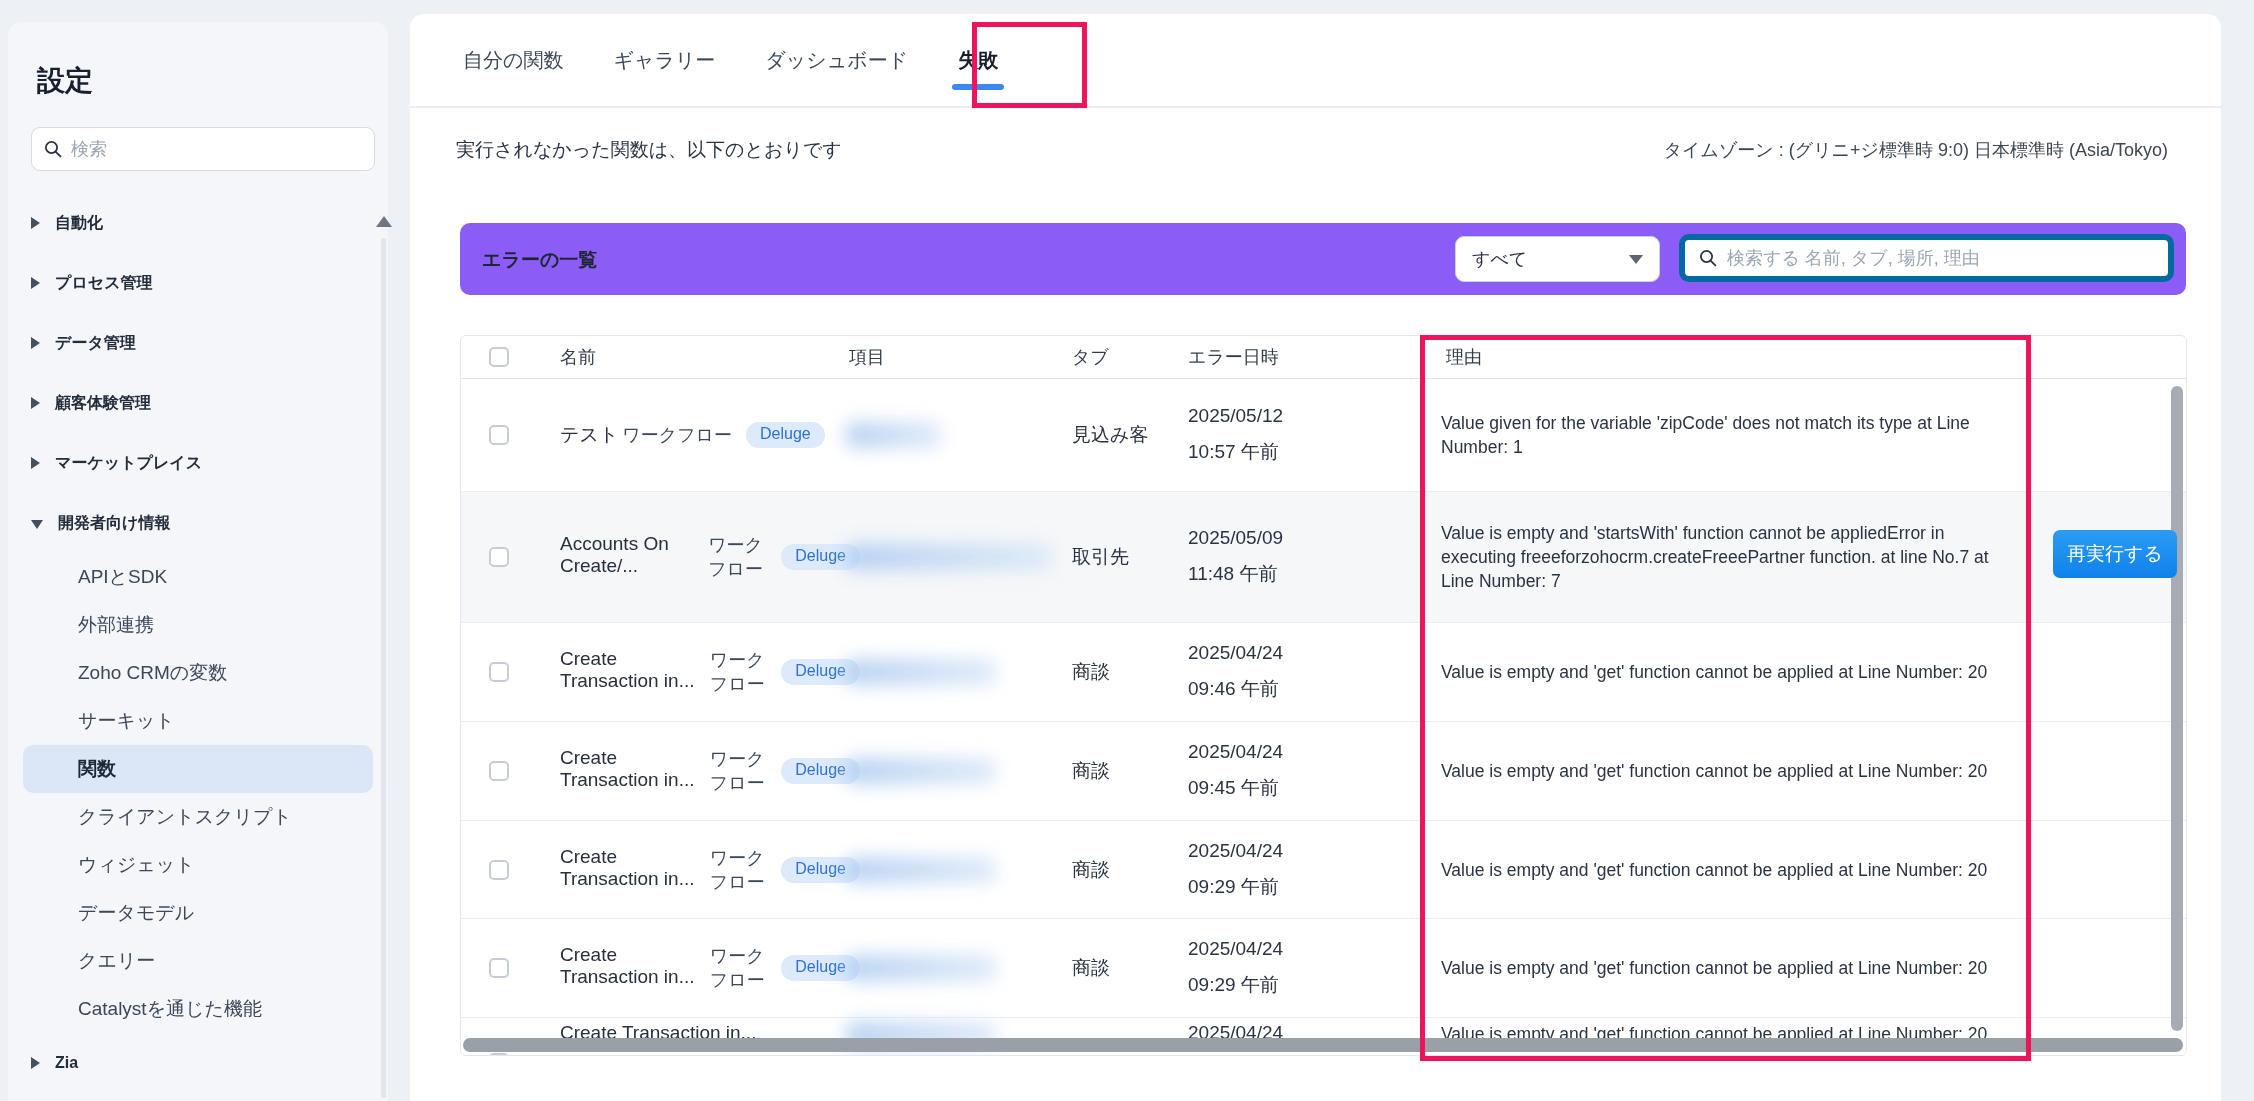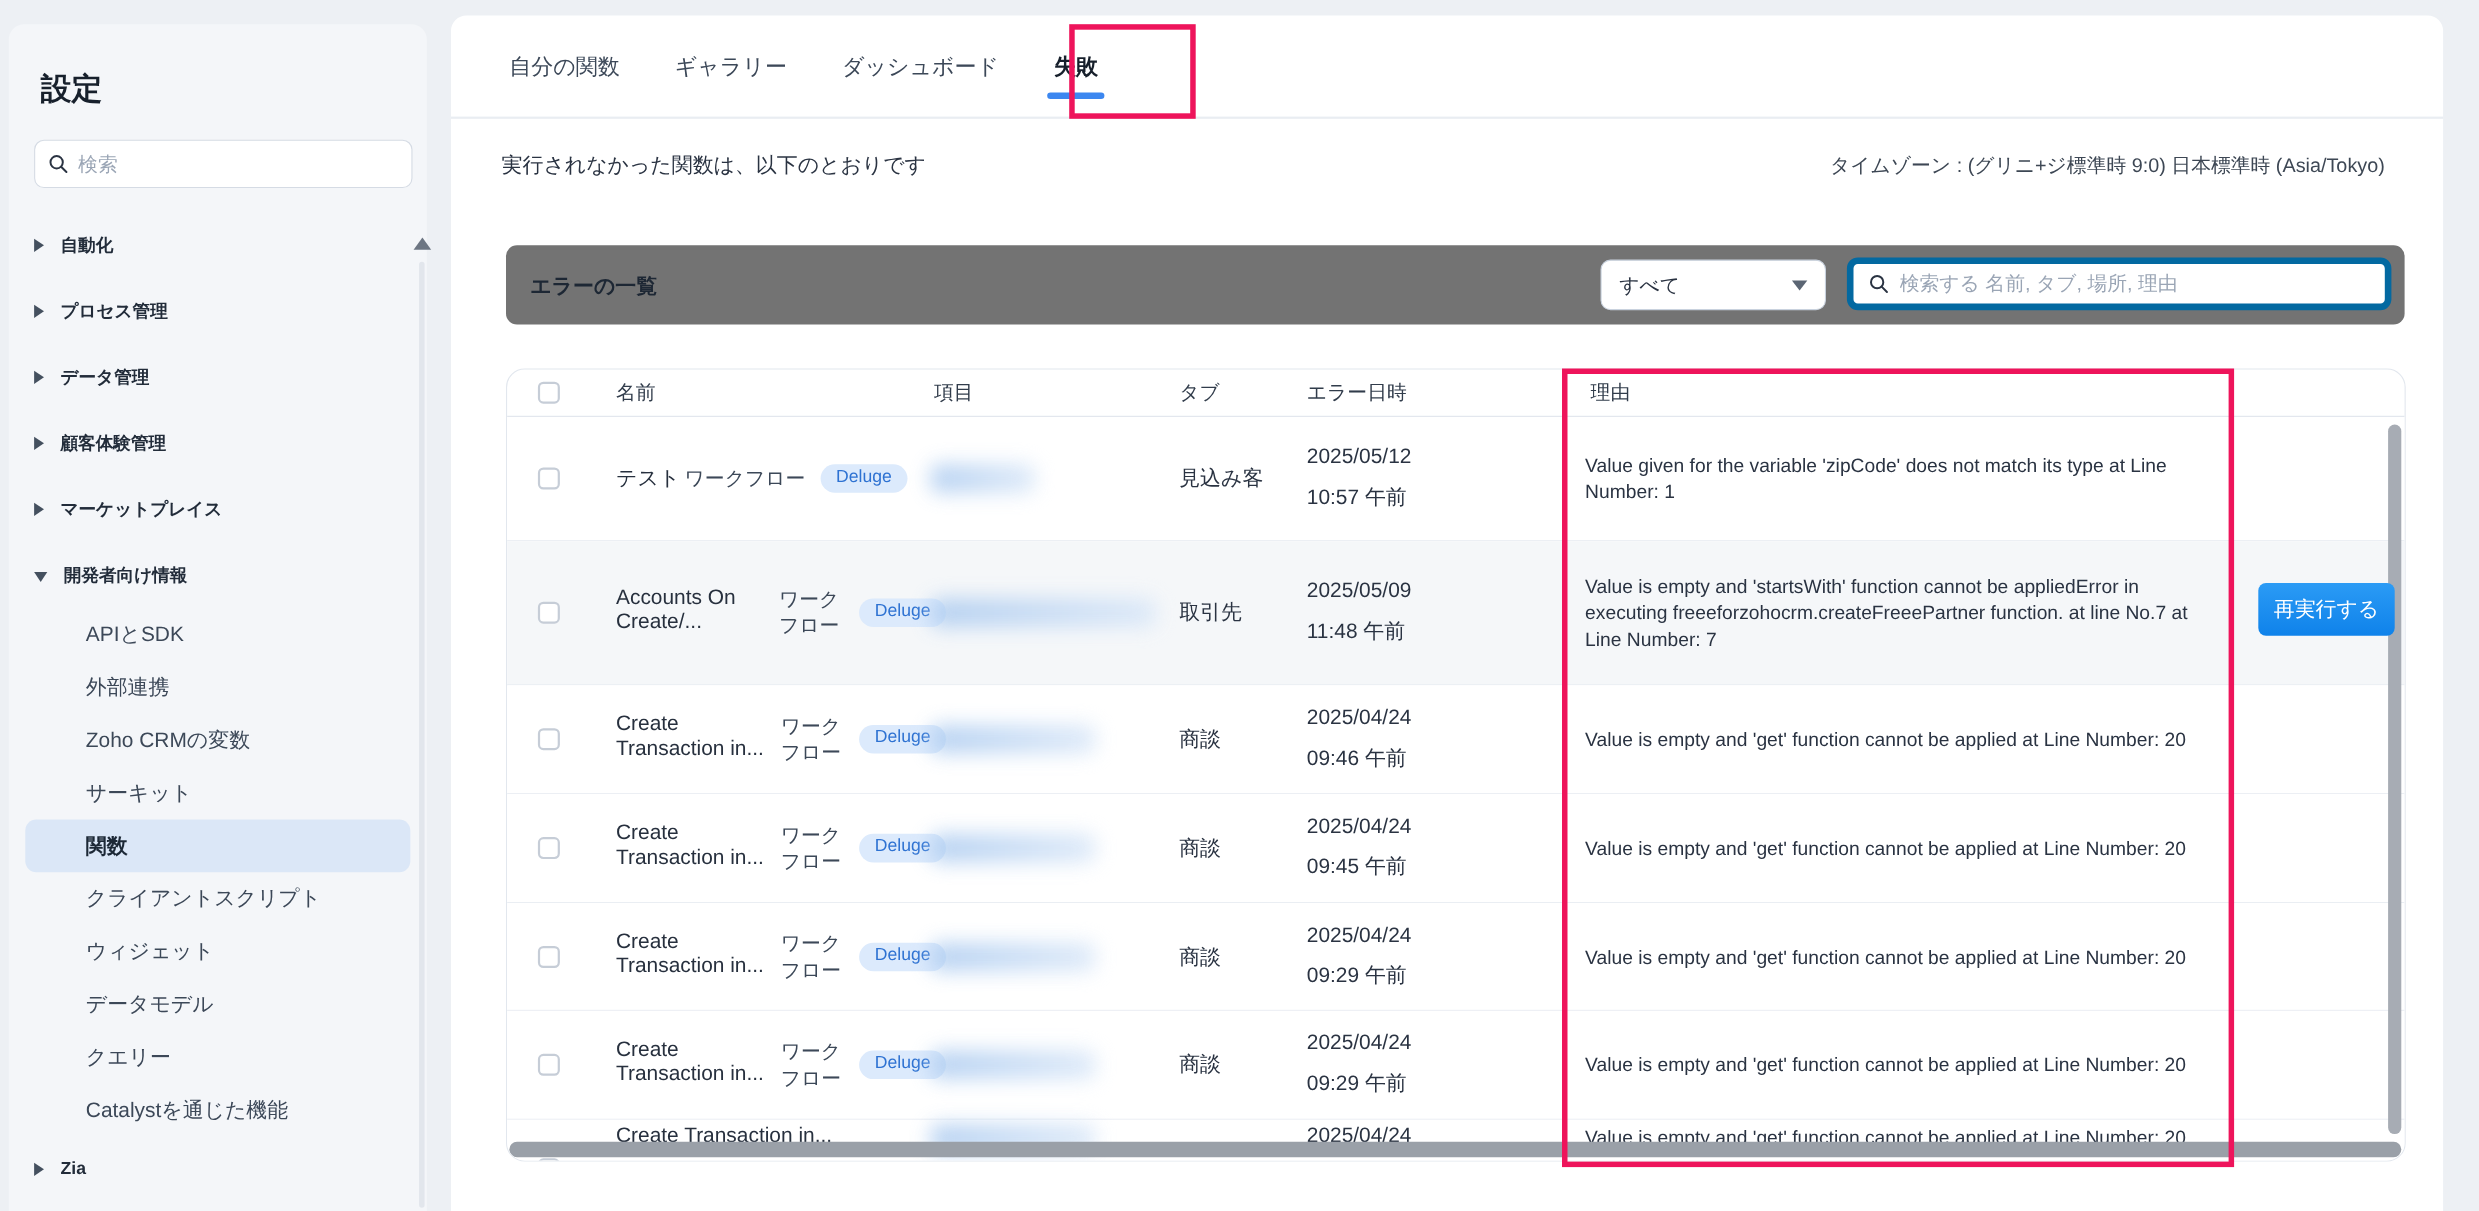--- a/index.html
+++ b/index.html
@@ -34,33 +34,33 @@
   .tab { position:relative; display:flex; align-items:center; font-size:20px; color:#3c4858; cursor:pointer; }
   .tab.selected { font-weight:bold; color:#161f2b; }
   .tab.selected::after { content:""; position:absolute; left:-6px; right:-6px; bottom:16px; height:6px; border-radius:3px; background:#3c87f0; }
 
   .desc-row { position:absolute; left:456px; top:128px; width:1712px; height:44px;
               display:flex; justify-content:space-between; align-items:center; }
   .desc { font-size:19px; color:#2a3342; }
   .tz { font-size:18px; color:#3d4754; }
 
   
-  .filterbar { position:absolute; left:460px; top:223px; width:1726px; height:72px; background:#737373; border-radius:10px; }
+  .filterbar { position:absolute; left:460px; top:223px; width:1726px; height:72px; background:#8b5cf6; border-radius:10px; }
   .fb-title { position:absolute; left:22px; top:24px; font-size:19px; font-weight:bold; color:#1d2734; }
   .fb-select { position:absolute; left:995px; top:13px; width:205px; height:46px; background:#fff; border:1px solid #c9d2de;
                border-radius:9px; display:flex; align-items:center; justify-content:space-between; padding:0 16px; cursor:pointer; }
   .fb-select span { font-size:18px; color:#2a3342; }
   .fb-caret { width:0; height:0; border-left:7px solid transparent; border-right:7px solid transparent; border-top:9px solid #5b6573; }
   .es-input { position:absolute; left:1219px; top:11px; width:495px; height:48px; background:#fff; border:6px solid #0369a1;
               border-radius:10px; display:flex; align-items:center; padding:0 14px; gap:10px; }
   .es-input input { border:none; outline:none; flex:1; font-size:18px; font-family:inherit; color:#2a3342; background:transparent; }
 
   
   .tableC { position:absolute; left:460px; top:335px; width:1727px; height:721px; background:#fff;
-            border:1px solid #e2e7ee; border-radius:17px; overflow:hidden; }
+            border:1px solid #e2e7ee; border-radius:6px; overflow:hidden; }
   .thead { position:relative; height:43px; border-bottom:1px solid #dde3ea; }
   .hcell { position:absolute; top:50%; transform:translateY(-50%); font-size:18px; color:#313c4b; }
   .cb { position:absolute; left:28px; top:50%; transform:translateY(-50%); width:20px; height:20px;
         border:2px solid #c6cdd7; border-radius:5px; background:#fff; cursor:pointer; }
   .trow { position:relative; border-bottom:1px solid #eaeef3; background:#fff; }
   .trow.hovered { background:#f5f7f9; }
   .cell { position:absolute; top:50%; transform:translateY(-50%); font-size:19px; color:#2a3342; }
   .c-name { left:99px; width:300px; display:flex; flex-direction:row; gap:4px; }
   .fn-name { font-size:19px; color:#27303e; }
   .fn-meta { display:flex; align-items:center; gap:14px; font-size:18px; color:#3c4858; }

